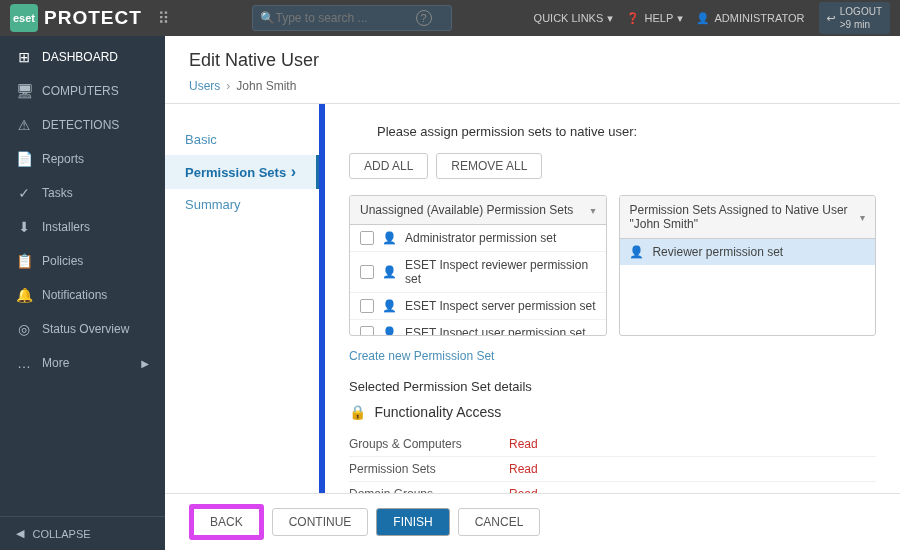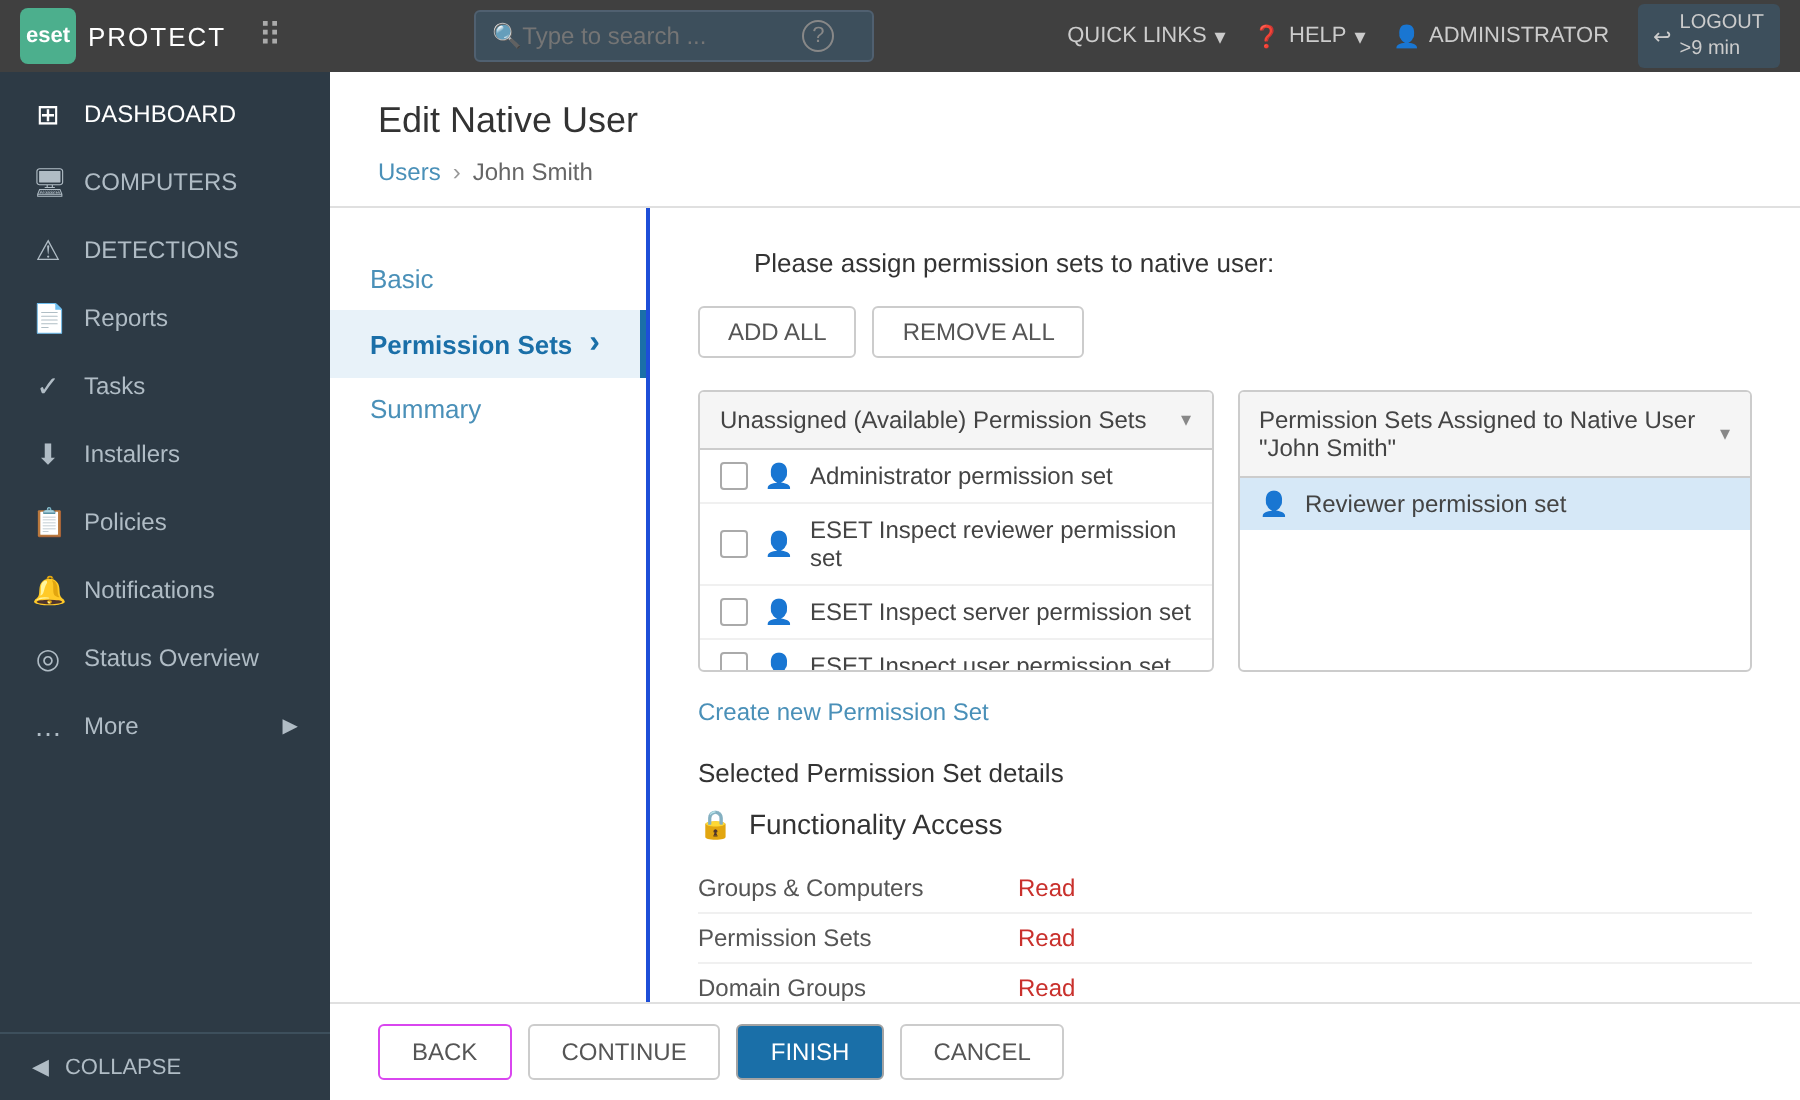--- a/index.html
+++ b/index.html
@@ -3,21 +3,21 @@
   <meta charset="utf-8">
   <style>
     * { box-sizing: border-box; margin: 0; padding: 0; }
     body { font-family: 'Segoe UI', Arial, sans-serif; font-size: 13px; background: #f0f2f5; color: #333; width: 900px; height: 550px; overflow: hidden; display: flex; flex-direction: column; }
 
     
     .topbar { background: #404040; height: 36px; display: flex; align-items: center; padding: 0 10px; justify-content: space-between; flex-shrink: 0; }
     .topbar-left { display: flex; align-items: center; gap: 10px; }
     .logo { display: flex; align-items: center; gap: 6px; }
     .logo-icon { width: 28px; height: 28px; background: #4caf8d; border-radius: 4px; display: flex; align-items: center; justify-content: center; color: white; font-weight: bold; font-size: 11px; }
-    .logo-text { color: white; font-size: 13px; font-weight: 400; letter-spacing: 1px; }
+    .logo-text { color: white; font-size: 19px; font-weight: 700; letter-spacing: 1px; }
     .grid-icon { color: #aaa; font-size: 16px; margin-left: 6px; cursor: pointer; }
     .topbar-center { display: flex; align-items: center; gap: 8px; }
     .search-box { background: #3d4f5c; border: 1px solid #506070; border-radius: 3px; display: flex; align-items: center; padding: 0 8px; height: 26px; width: 200px; }
     .search-box input { background: none; border: none; outline: none; color: #ccc; font-size: 12px; width: 140px; }
     .search-icon-svg { color: #888; font-size: 12px; }
     .search-help { color: #888; font-size: 14px; border: 1px solid #888; border-radius: 50%; width: 16px; height: 16px; display: flex; align-items: center; justify-content: center; font-size: 11px; cursor: pointer; }
     .topbar-right { display: flex; align-items: center; gap: 14px; }
     .topbar-btn { color: #ccc; font-size: 11px; display: flex; align-items: center; gap: 4px; cursor: pointer; }
     .logout-btn { background: #3d4f5c; border-radius: 3px; padding: 3px 8px; }
 
@@ -41,21 +41,21 @@
     .page-header { background: white; padding: 14px 24px 0 24px; border-bottom: 1px solid #e0e0e0; flex-shrink: 0; }
     .page-title { font-size: 18px; font-weight: 300; color: #333; margin-bottom: 8px; }
     .breadcrumb { display: flex; align-items: center; gap: 6px; font-size: 12px; color: #4a90b8; padding-bottom: 10px; }
     .breadcrumb-sep { color: #999; }
     .breadcrumb-current { color: #666; }
 
     
     .edit-layout { display: flex; flex: 1; overflow: hidden; }
 
     
-    .steps-panel { background: white; width: 160px; flex-shrink: 0; padding: 20px 0; border-right: 2px solid #1d4ed8; }
+    .steps-panel { background: white; width: 160px; flex-shrink: 0; padding: 20px 0; border-right: 6px solid #1d4ed8; }
     .step-item { padding: 8px 20px; font-size: 13px; cursor: pointer; color: #4a90b8; }
     .step-item.active { background: #e8f2f9; color: #1a6fa8; font-weight: 600; border-right: 3px solid #1a6fa8; display: flex; align-items: center; justify-content: space-between; }
     .step-arrow { font-size: 16px; color: #1a6fa8; }
 
     
     .form-panel { flex: 1; overflow-y: auto; padding: 20px 24px; background: white; position: relative; }
 
     .section-title { font-size: 13px; font-weight: 500; color: #333; margin-bottom: 14px; margin-left: 28px; }
 
     .btn-row { display: flex; gap: 8px; margin-bottom: 16px; }
@@ -83,21 +83,21 @@
     .access-row { display: flex; align-items: center; padding: 5px 0; border-bottom: 1px solid #f0f0f0; }
     .access-row:last-child { border-bottom: none; }
     .access-label { width: 160px; color: #555; font-weight: 500; }
     .access-value { color: #c9302c; font-size: 12px; }
 
     
     .perm-col-body { max-height: 110px; overflow-y: auto; }
 
     
     .footer-bar { background: white; border-top: 1px solid #e0e0e0; padding: 10px 24px; display: flex; align-items: center; gap: 8px; flex-shrink: 0; }
-    .btn-back { background: white; border: 1px solid #d946ef; color: #555; padding: 6px 16px; font-size: 12px; border-radius: 3px; cursor: pointer; }
+    .btn-back { background: white; border: 5px solid #d946ef; color: #555; padding: 6px 16px; font-size: 12px; border-radius: 3px; cursor: pointer; }
     .btn-continue { background: white; border: 1px solid #ccc; color: #555; padding: 6px 16px; font-size: 12px; border-radius: 3px; cursor: pointer; }
     .btn-finish { background: #1a6fa8; border: 1px solid #a3a3a3; color: white; padding: 6px 16px; font-size: 12px; border-radius: 3px; cursor: pointer; }
     .btn-cancel { background: white; border: 1px solid #ccc; color: #555; padding: 6px 16px; font-size: 12px; border-radius: 3px; cursor: pointer; }
   </style>
 </head>
 <body>
 
 <div class="topbar">
   <div class="topbar-left">
     <div class="logo">

